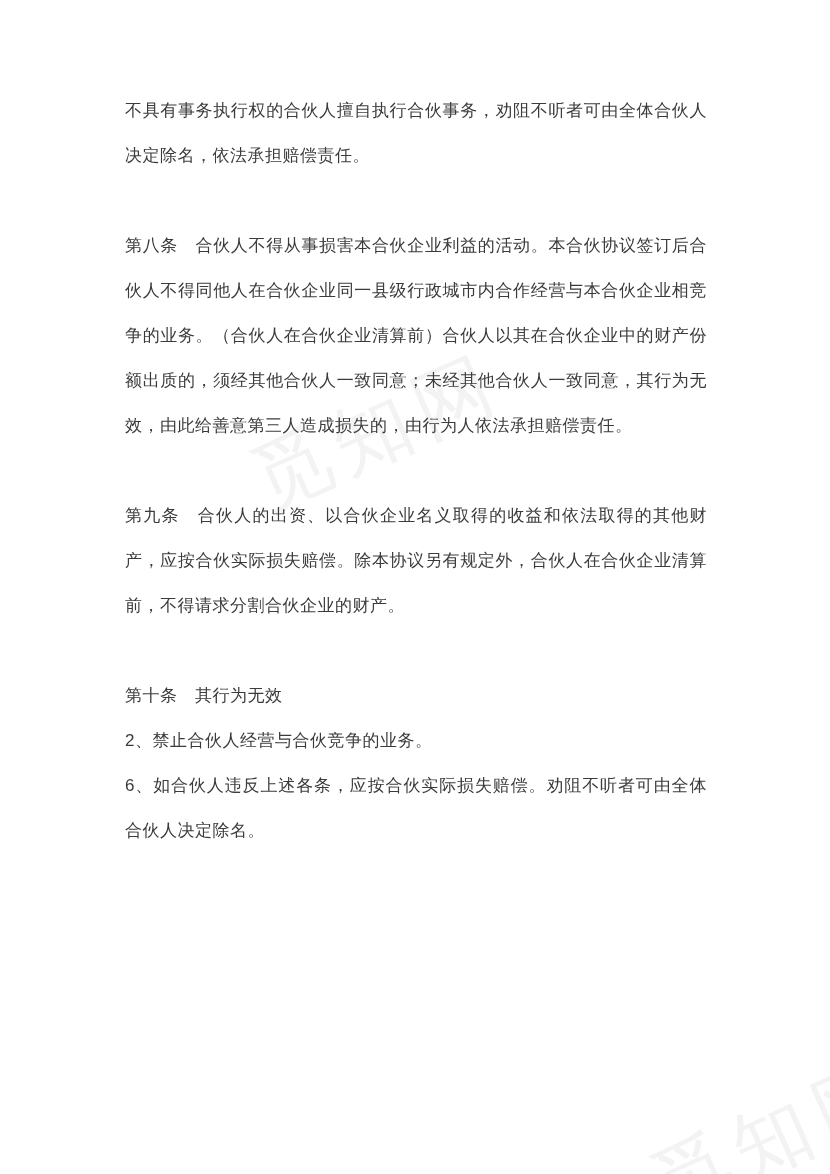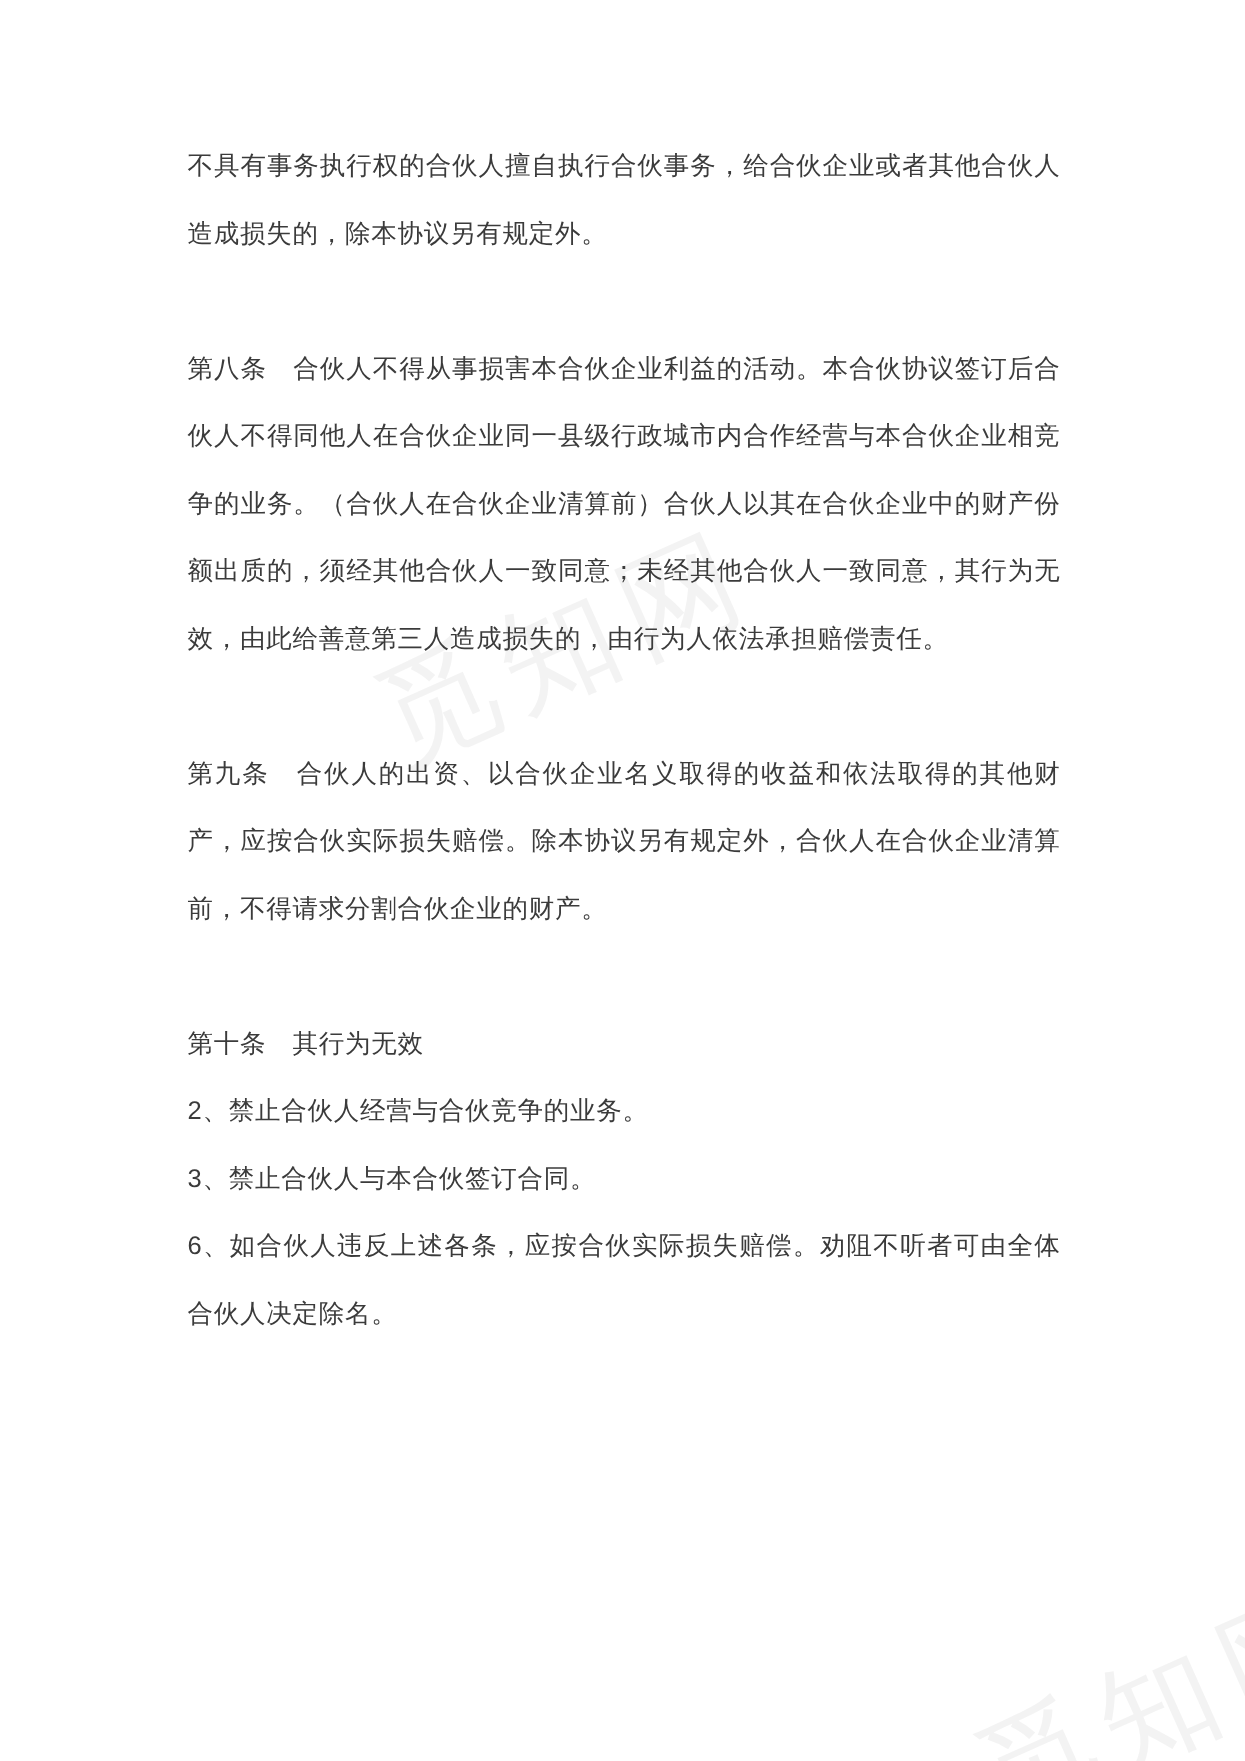--- a/index.html
+++ b/index.html
@@ -48,29 +48,28 @@
 <body>
 
 <div class="page">
 
   <div class="watermark wm-center">觅知网</div>
 
   <div class="watermark wm-bottom">觅知网</div>
 
   <div class="content">
 
-    <p class="para">不具有事务执行权的合伙人擅自执行合伙事务，给合伙企业或者其他合伙人造成损失的，除本协议另有规定外。</p>
+    <p class="para">不具有事务执行权的合伙人擅自执行合伙事务，劝阻不听者可由全体合伙人决定除名，依法承担赔偿责任。</p>
 
     <p class="para spaced">第八条　合伙人不得从事损害本合伙企业利益的活动。本合伙协议签订后合伙人不得同他人在合伙企业同一县级行政城市内合作经营与本合伙企业相竞争的业务。（合伙人在合伙企业清算前）合伙人以其在合伙企业中的财产份额出质的，须经其他合伙人一致同意；未经其他合伙人一致同意，其行为无效，由此给善意第三人造成损失的，由行为人依法承担赔偿责任。</p>
 
     <p class="para spaced">第九条　合伙人的出资、以合伙企业名义取得的收益和依法取得的其他财产，应按合伙实际损失赔偿。除本协议另有规定外，合伙人在合伙企业清算前，不得请求分割合伙企业的财产。</p>
 
     <p class="para spaced">第十条　其行为无效</p>
 
 
     <p class="para">2、禁止合伙人经营与合伙竞争的业务。</p>
 
-    <p class="para">3、禁止合伙人与本合伙签订合同。</p>
 
     <p class="para">6、如合伙人违反上述各条，应按合伙实际损失赔偿。劝阻不听者可由全体合伙人决定除名。</p>
 
   </div>
 </div>
 
 </body></html>

